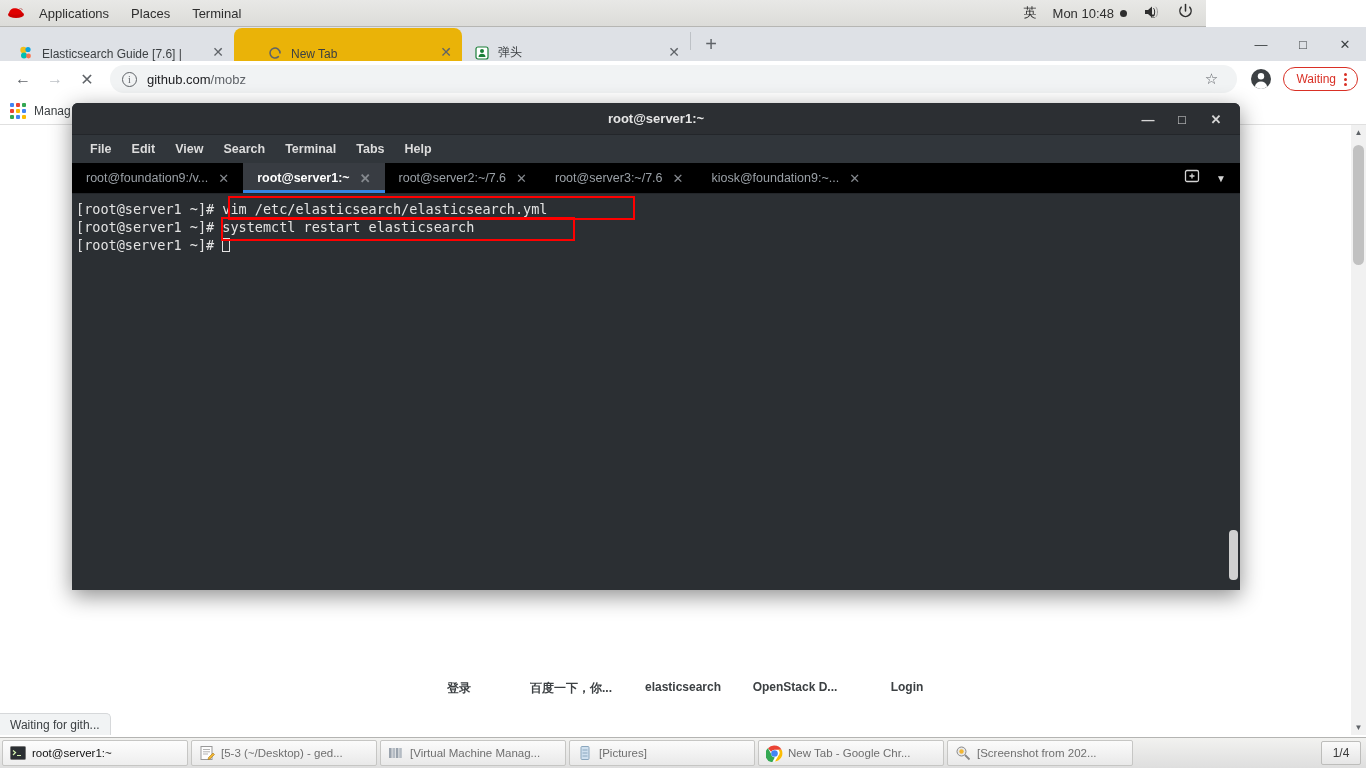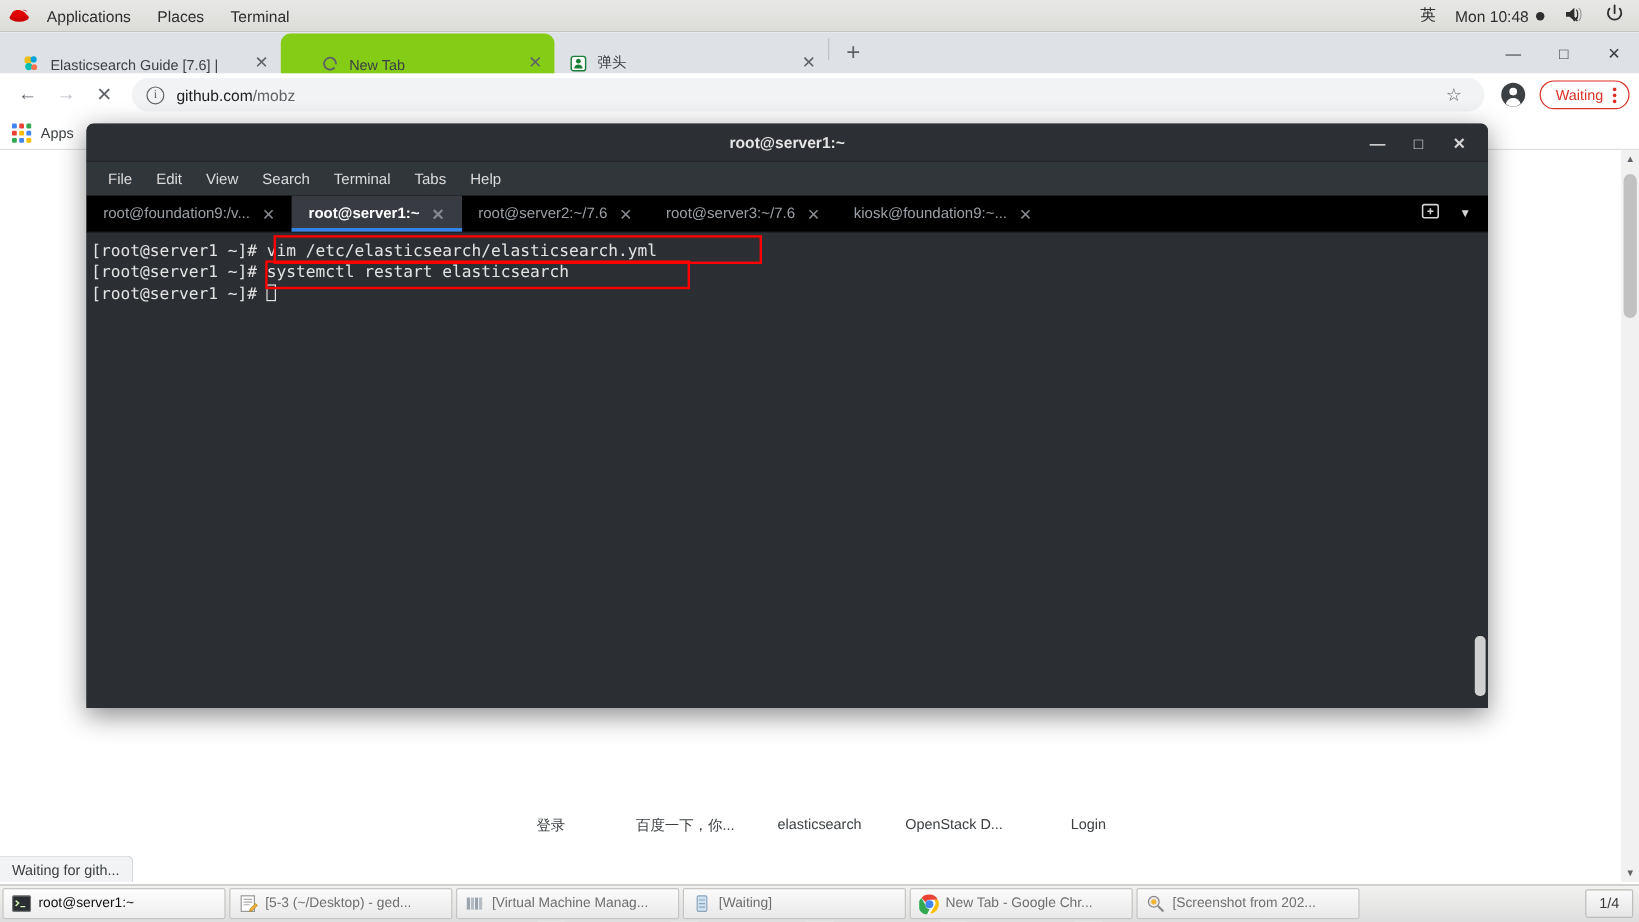--- a/index.html
+++ b/index.html
@@ -5,21 +5,21 @@
   * { box-sizing: border-box; margin: 0; padding: 0; }
   html, body {
     width: 1366px; height: 768px; overflow: hidden;
     font-family: "Liberation Sans", sans-serif;
     background: #ffffff;
   }
   .screen { position: relative; width: 1366px; height: 768px; }
 
   
   .gnome-bar {
-    position: absolute; top: 0; left: 0; width: 1366px; height: 27px;
+    position: absolute; top: 0; left: 0; width: 1206px; height: 27px;
     background: linear-gradient(#e8e8e6, #dcdcd9);
     border-bottom: 1px solid #b6b6b3;
     display: flex; align-items: center; font-size: 13px; color: #2e2e2e;
   }
   .gnome-left { display: flex; align-items: center; gap: 0; padding-left: 6px; }
   .gnome-item { padding: 3px 11px; cursor: default; white-space: nowrap; }
   .redhat-logo { width: 20px; height: 16px; position: relative; margin-right: 2px; }
   .gnome-right { margin-left: auto; display: flex; align-items: center; gap: 16px; padding-right: 12px; }
   .ime-indicator { font-size: 13px; }
   .clock { font-size: 13px; display:flex; align-items:center; gap:6px;}
@@ -32,21 +32,21 @@
     position: relative; height: 34px; background: #dee1e6;
     display: flex; align-items: flex-end; padding-left: 6px;
   }
   .tab {
     position: relative; height: 33px; width: 228px;
     display: flex; align-items: flex-end; gap: 8px;
     padding: 0 8px 0 12px; font-size: 12px; color: #3c4043;
     border-radius: 8px 8px 0 0;
   }
   .tab.inactive { background: transparent; }
-  .tab.active { background: #84cc16; padding-left: 33px; }
+  .tab.active { background: #eab308; padding-left: 33px; }
   .tab .favicon { width: 16px; height: 16px; flex: 0 0 16px; position: relative; }
   .tab .title { flex: 1 1 auto; overflow: hidden; white-space: nowrap; text-overflow: ellipsis; }
   .tab .tclose { flex: 0 0 16px; width: 16px; height: 16px; line-height: 15px; text-align: center;
     font-size: 14px; color: #5f6368; border-radius: 50%; }
   .tab-sep { width: 1px; height: 18px; background: #bdc1c6; align-self: center; margin-bottom: 7px;}
   .newtab-btn { width: 28px; height: 28px; margin: 0 0 3px 6px; font-size: 20px; color: #5f6368;
     display: flex; align-items: center; justify-content: center; border-radius: 50%;}
   .win-ctl { margin-left: auto; display: flex; align-items: center; height: 33px; }
   .win-btn { width: 42px; height: 33px; display: flex; align-items: center; justify-content: center;
      font-size: 13px; color: #3c4043; }
@@ -82,21 +82,21 @@
 
   
   .ntp { position: relative; height: 610px; background: #fff; }
   .shortcut-row { position: absolute; left: 0; width: 1366px; display: flex; justify-content: center; gap: 0; }
   .row1 { top: 555px; }
   .row2 { top: 640px; }
   .shortcut { width: 112px; display: flex; flex-direction: column; align-items: center; gap: 10px; }
   .sc-tile { width: 48px; height: 48px; border-radius: 50%; background: #f1f3f4;
     display: flex; align-items: center; justify-content: center; }
   .sc-label { font-size: 12px; color: #3c4043; max-width: 100px; overflow: hidden;
-    white-space: nowrap; text-overflow: ellipsis; text-align: center; }
+    white-space: nowrap; text-overflow: ellipsis; text-align: center; font-weight: bold; }
   .scrollbar-v { position: absolute; right: 0; top: 0; width: 15px; height: 610px; background: #f1f1f1; }
   .sb-arrow { width: 15px; height: 15px; display:flex; align-items:center; justify-content:center;
     font-size: 8px; color: #5f6368; }
   .sb-thumb { position: absolute; right: 2px; top: 20px; width: 11px; height: 120px; background: #c1c1c1; border-radius: 6px;}
 
   .status-bubble {
     position: absolute; left: 0; bottom: 0; height: 22px; background: #f1f3f4;
     border-top-right-radius: 5px; display: flex; align-items: center; padding: 0 10px;
     font-size: 12px; color: #3c4043; border-right: 1px solid #d6d8da; border-top: 1px solid #d6d8da;
   }
@@ -108,21 +108,21 @@
     border-radius: 6px 6px 0 0; overflow: hidden;
   }
   .term-title {
     height: 32px; background: #2c2f33; color: #e6e6e6; display: flex; align-items: center;
     justify-content: center; position: relative; font-size: 13px; font-weight: bold;
     border-bottom: 1px solid #23262a;
   }
   .term-wbtns { position: absolute; right: 8px; top: 0; height: 32px; display: flex; align-items: center; gap: 18px; padding-right: 8px;}
   .term-wbtn { color: #d6d6d6; font-size: 13px; width: 16px; text-align: center; }
   .term-menu { height: 28px; background: #31363b; display: flex; align-items: center;
-     padding-left: 10px; gap: 4px; font-size: 12.5px; color: #dcdcdc; }
+     padding-left: 10px; gap: 4px; font-size: 12.5px; color: #dcdcdc; font-weight: bold; }
   .term-menu span { padding: 3px 8px; }
   .term-tabs { height: 31px; background: #000000; display: flex; align-items: stretch; border-bottom: 1px solid #23262a; }
   .tterm-tab { display: flex; align-items: center; gap: 10px; padding: 0 14px; font-size: 12.5px;
       color: #9aa0a6; position: relative; }
   .tterm-tab.active { background: #383c42; color: #ffffff; font-weight: bold; }
   .tterm-tab.active::after { content:""; position:absolute; left:0; right:0; bottom:0; height: 3px; background:#3584e4; }
   .tterm-tab .x { font-size: 13px; color: #85898e; }
   .tterm-right { margin-left: auto; display: flex; align-items: center; gap: 16px; padding: 0 14px; color: #d4d4d4; }
   .term-body { position: relative; height: 396px; background: #2b2f33; padding: 6px 0 0 0; }
   .term-lines { font-family: "DejaVu Sans Mono", monospace; font-size: 13.5px; color: #e3e3e3;
@@ -272,21 +272,21 @@
         <i style="background:#4285f4"></i>
           <i style="background:#ea4335"></i>
           <i style="background:#34a853"></i>
         <i style="background:#ea4335"></i>
           <i style="background:#fbbc05"></i>
           <i style="background:#4285f4"></i>
         <i style="background:#34a853"></i>
           <i style="background:#4285f4"></i>
           <i style="background:#fbbc05"></i>
       </span>
-      <span>Apps</span>
+      <span>Manag</span>
     </div>
 
     <div class="ntp">
 
       <div class="shortcut-row row1">
         <div class="shortcut">
           <div class="sc-label">登录</div>
         </div>
         <div class="shortcut">
           <div class="sc-label">百度一下，你...</div>
@@ -451,21 +451,21 @@
       <span class="tlabel">[Virtual Machine Manag...</span>
     </div>
 
     <div class="task">
       <span class="task-icon">
         <svg width="16" height="16" viewBox="0 0 16 16">
           <rect x="4" y="1.5" width="8" height="13" rx="1" fill="#cfe0ef" stroke="#8aa6bd"></rect>
           <path d="M5.5 5h5M5.5 8h5M5.5 11h5" stroke="#8aa6bd" stroke-width="1"></path>
         </svg>
       </span>
-      <span class="tlabel">[Waiting]</span>
+      <span class="tlabel">[Pictures]</span>
     </div>
 
     <div class="task">
       <span class="task-icon">
         <svg width="17" height="17" viewBox="0 0 17 17">
           <circle cx="8.5" cy="8.5" r="8" fill="#fff"></circle>
           <path d="M8.5 0.5A8 8 0 0 1 15.5 4.7H8.5a3.8 3.8 0 0 0-3.4 2.1L2 3.2A8 8 0 0 1 8.5 0.5z" fill="#ea4335"></path>
           <path d="M1.9 3.3l3.3 5.8a3.8 3.8 0 0 0 3.6 3.3l-2.5 4.8A8 8 0 0 1 1.9 3.3z" fill="#34a853"></path>
           <path d="M15.6 4.8A8 8 0 0 1 9 16.4l3.5-6a3.8 3.8 0 0 0-0.2-5.6z" fill="#fbbc05"></path>
           <circle cx="8.5" cy="8.5" r="3.3" fill="#4285f4"></circle>

